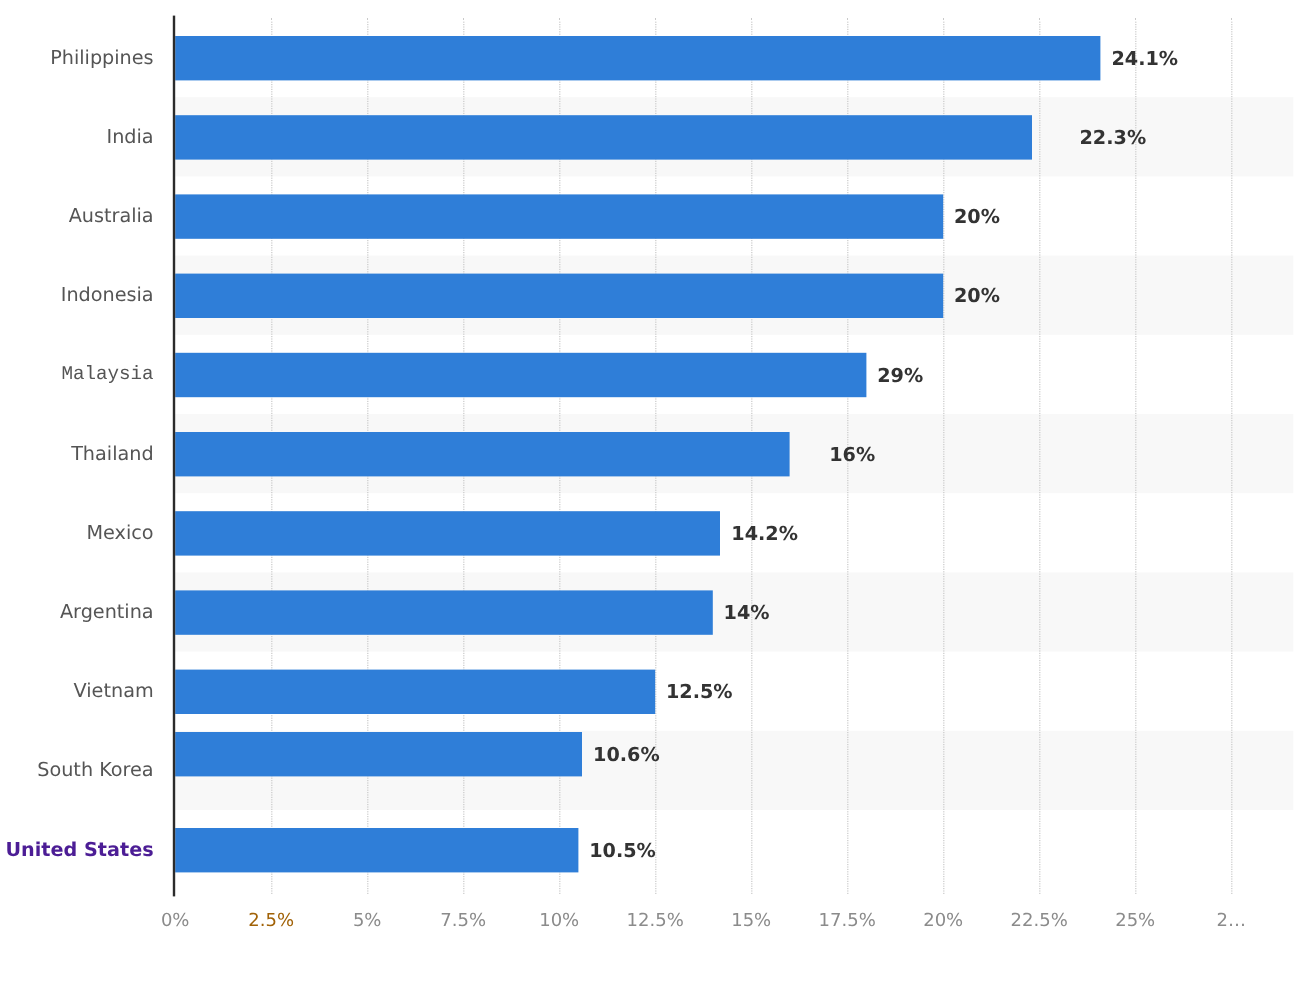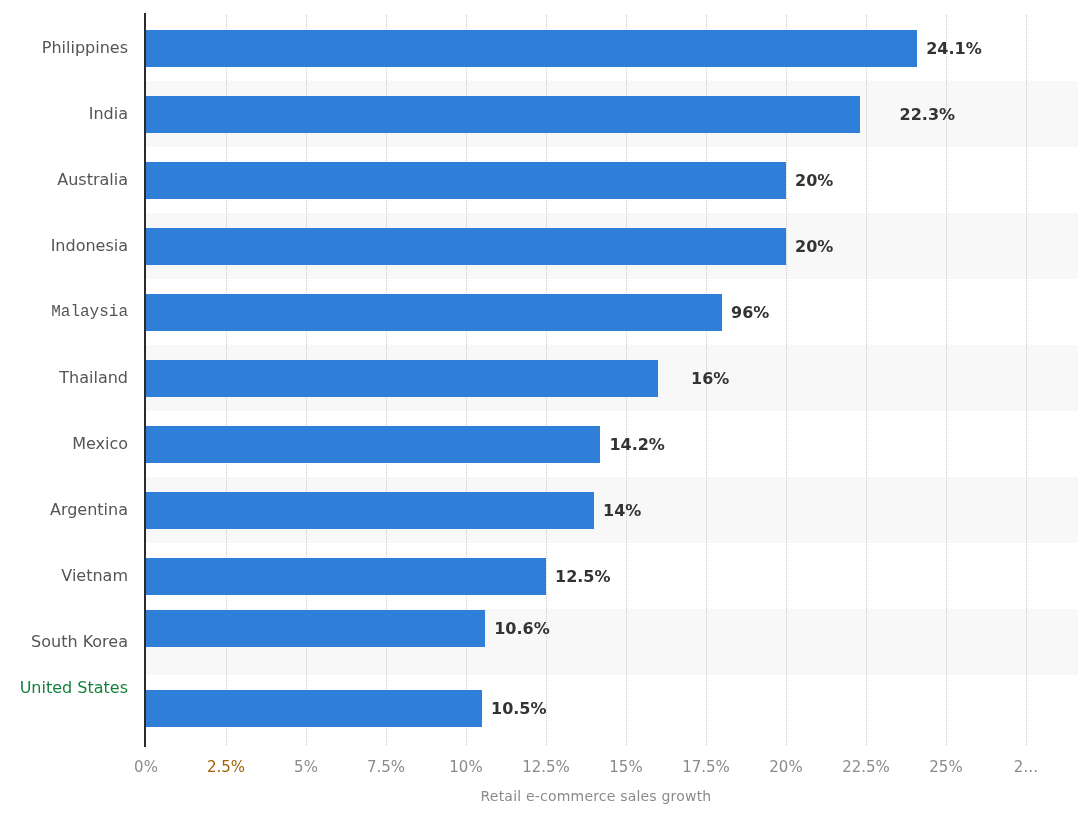--- a/index.html
+++ b/index.html
@@ -160,21 +160,21 @@
         <div class="bar-row" style="top: 132px;">
           <div class="bar" style="width: 640px; background: rgb(47, 126, 216);"></div>
           <div class="bar-value" style="left: 640px; color: rgb(51, 51, 51);">20%</div>
         </div>
         <div class="bar-row" style="top: 198px;">
           <div class="bar" style="width: 640px; background: rgb(47, 126, 216);"></div>
           <div class="bar-value" style="left: 640px; color: rgb(51, 51, 51);">20%</div>
         </div>
         <div class="bar-row" style="top: 264px;">
           <div class="bar" style="width: 576px; background: rgb(47, 126, 216);"></div>
-          <div class="bar-value" style="left: 576px; color: rgb(51, 51, 51);">96%</div>
+          <div class="bar-value" style="left: 576px; color: rgb(51, 51, 51);">29%</div>
         </div>
         <div class="bar-row" style="top: 330px;">
           <div class="bar" style="width: 512px; background: rgb(47, 126, 216);"></div>
           <div class="bar-value" style="left: 512px; color: rgb(51, 51, 51); padding-left: 33px;">16%</div>
         </div>
         <div class="bar-row" style="top: 396px;">
           <div class="bar" style="width: 454.4px; background: rgb(47, 126, 216);"></div>
           <div class="bar-value" style="left: 454.4px; color: rgb(51, 51, 51);">14.2%</div>
         </div>
         <div class="bar-row" style="top: 462px;">
@@ -202,35 +202,32 @@
       <div class="category-label" style="top: 15px; color: rgb(85, 85, 85);">Philippines</div>
       <div class="category-label" style="top: 81px; color: rgb(85, 85, 85);">India</div>
       <div class="category-label" style="top: 147px; color: rgb(85, 85, 85);">Australia</div>
       <div class="category-label" style="top: 213px; color: rgb(85, 85, 85);">Indonesia</div>
       <div class="category-label" style="top: 279px; color: rgb(85, 85, 85); font-family: Liberation Mono, monospace;">Malaysia</div>
       <div class="category-label" style="top: 345px; color: rgb(85, 85, 85);">Thailand</div>
       <div class="category-label" style="top: 411px; color: rgb(85, 85, 85);">Mexico</div>
       <div class="category-label" style="top: 477px; color: rgb(85, 85, 85);">Argentina</div>
       <div class="category-label" style="top: 543px; color: rgb(85, 85, 85);">Vietnam</div>
       <div class="category-label" style="top: 609px; color: rgb(85, 85, 85);">South Korea</div>
-      <div class="category-label" style="top: 655px; color: #15803d;">United States</div>
+      <div class="category-label" style="top: 675px; color: #4c1d95; font-weight: bold;">United States</div>
     </div>
 
   <div id="ticks">
       <div class="tick-label" style="left: 146px; color: rgb(139, 139, 139);">0%</div>
       <div class="tick-label" style="left: 226px; color: #a16207; text-align: right;">2.5%</div>
       <div class="tick-label" style="left: 306px; color: rgb(139, 139, 139);">5%</div>
       <div class="tick-label" style="left: 386px; color: rgb(139, 139, 139);">7.5%</div>
       <div class="tick-label" style="left: 466px; color: rgb(139, 139, 139);">10%</div>
       <div class="tick-label" style="left: 546px; color: rgb(139, 139, 139);">12.5%</div>
       <div class="tick-label" style="left: 626px; color: rgb(139, 139, 139);">15%</div>
       <div class="tick-label" style="left: 706px; color: rgb(139, 139, 139);">17.5%</div>
       <div class="tick-label" style="left: 786px; color: rgb(139, 139, 139);">20%</div>
       <div class="tick-label" style="left: 866px; color: rgb(139, 139, 139);">22.5%</div>
       <div class="tick-label" style="left: 946px; color: rgb(139, 139, 139);">25%</div>
       <div class="tick-label" style="left: 1026px; color: rgb(139, 139, 139);">2…</div>
     </div>
 
-  <div class="axis-title">
-    <span class="axis-title-inner">Retail e-commerce sales growth</span>
-  </div>
 
 </div>
 
 </body></html>

